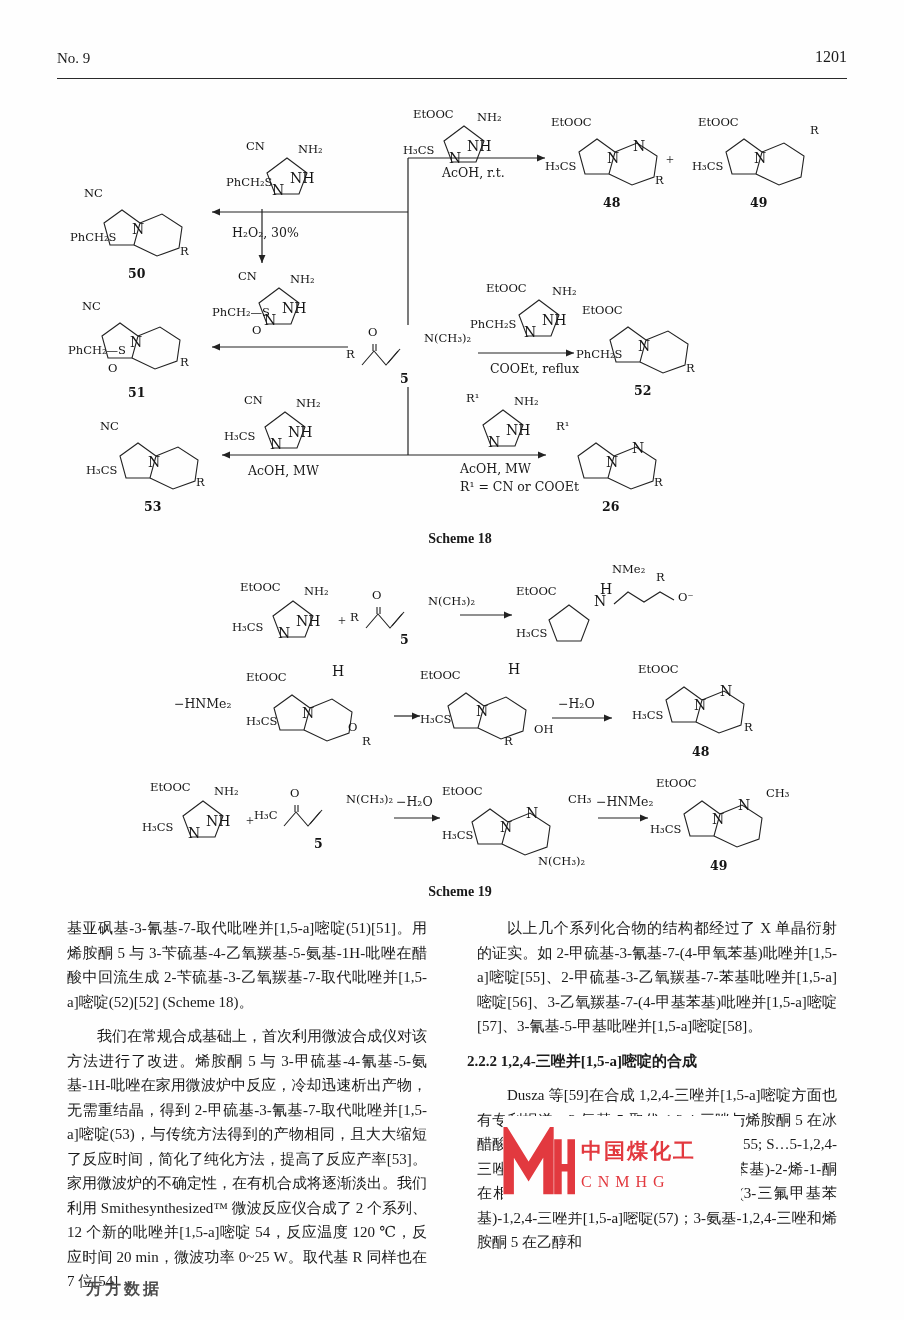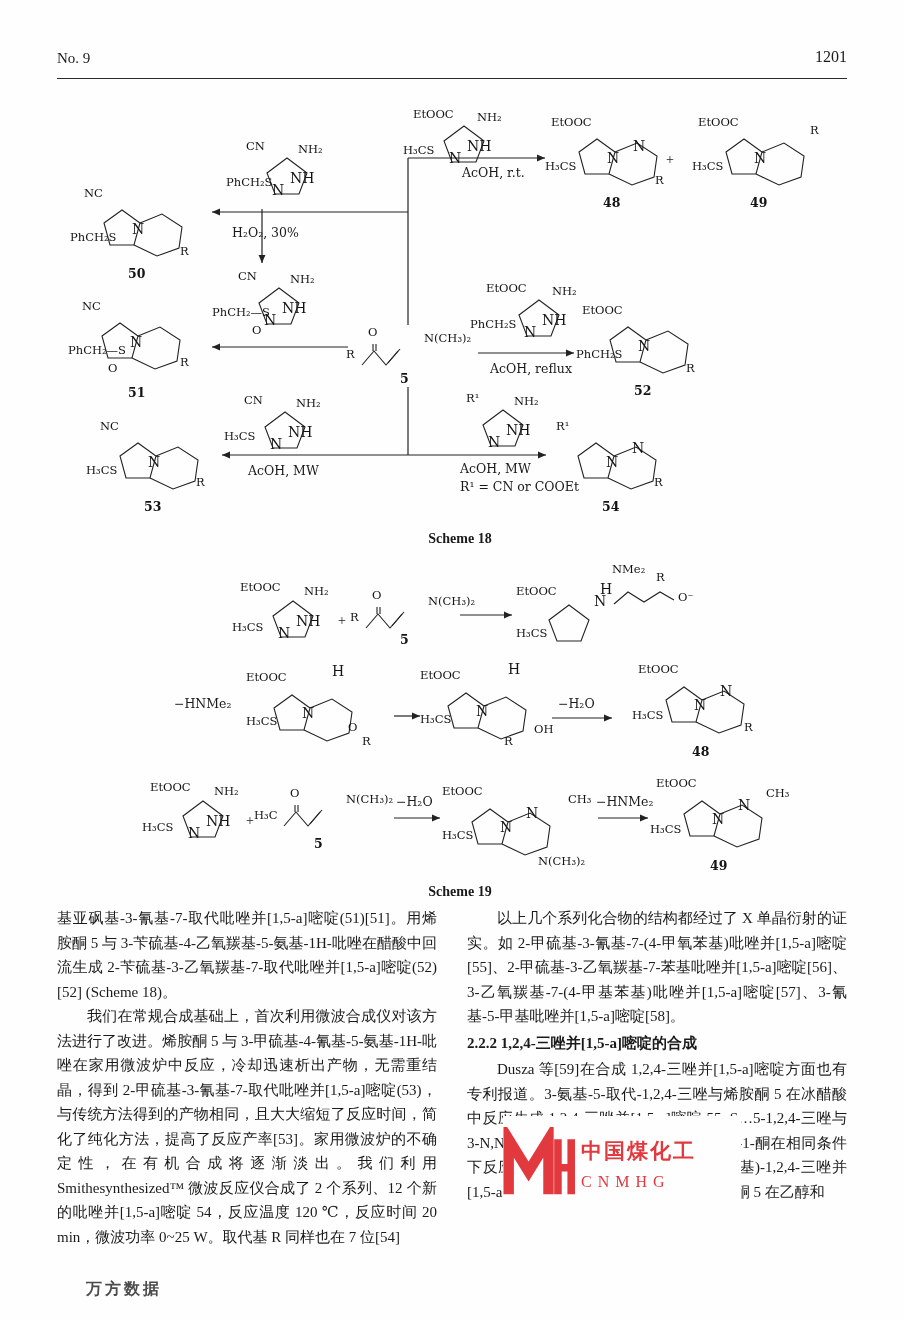--- a/index.html
+++ b/index.html
@@ -22,21 +22,21 @@
   .sk path{stroke:#222;fill:none;stroke-width:1.1;}
   .lab{position:absolute;white-space:nowrap;line-height:1;}
   .lab.sm{font-size:14px;}
   .num{font-weight:700;font-size:12.5px;}
   .rg{position:absolute;font-size:12.5px;white-space:nowrap;font-family:"DejaVu Serif",serif;}
   .cap{position:absolute;left:8px;width:100%;text-align:center;font-weight:700;font-size:14px;
        font-family:"Liberation Serif",serif;}
   
   .cols{position:absolute;top:906px;left:57px;width:790px;height:392px;display:flex;gap:30px;overflow:hidden;}
   .col{width:380px;font-size:15px;line-height:24.5px;text-align:justify;}
-  .col p{margin:0;}
+  .col p{margin:10px;}
   .col p.ind{text-indent:2em;}
   .col h3{margin:2px 0;font-size:15px;font-weight:700;}
   
   .wm{position:absolute;left:503px;top:1116px;width:238px;height:96px;background:#fefefe;
       display:flex;align-items:center;}
   .wm .logo{width:72px;height:74px;flex:none;}
   .wm .wtxt{margin-left:6px;}
   .wm .zh{font-size:21px;font-weight:700;letter-spacing:2px;}
   .wm .en{font-size:16px;letter-spacing:6px;margin-top:8px;}
   
@@ -75,21 +75,21 @@
     <div class="st" style="left:403px;top:14px;width:130px;height:64px;">
       <span class="lab" style="left:10px;top:0">EtOOC</span>
       <span class="lab" style="left:74px;top:3px">NH₂</span>
       <svg class="sk" style="left:38px;top:14px" width="46" height="42">
           <path d="M23,3 L43,18 L35,39 L11,39 L3,18 Z"></path>
         </svg>
       <span class="lab sm" style="left:46px;top:42px">N</span>
       <span class="lab sm" style="left:64px;top:30px">NH</span>
       <span class="lab" style="left:0;top:36px">H₃CS</span>
     </div>
-    <span class="rg" style="left:462px;top:70px">AcOH, r.t.</span>
+    <span class="rg" style="left:442px;top:70px">AcOH, r.t.</span>
 
     <div class="st" style="left:545px;top:22px;width:140px;height:100px;">
       <span class="lab" style="left:6px;top:0">EtOOC</span>
       <svg class="sk" style="left:24px;top:15px" width="100" height="58">
           <path d="M10,20 L28,7 L46,20 L40,42 L16,42 Z"></path>
           <path d="M46,20 L68,11 L88,24 L85,45 L63,53 L40,42"></path>
         </svg>
       <span class="lab sm" style="left:88px;top:22px">N</span>
       <span class="lab sm" style="left:62px;top:34px">N</span>
       <span class="lab" style="left:0;top:44px">H₃CS</span>
@@ -174,21 +174,21 @@
     <div class="st" style="left:470px;top:188px;width:140px;height:64px;">
       <span class="lab" style="left:16px;top:0">EtOOC</span>
       <span class="lab" style="left:82px;top:3px">NH₂</span>
       <svg class="sk" style="left:46px;top:14px" width="46" height="42">
           <path d="M23,3 L43,18 L35,39 L11,39 L3,18 Z"></path>
         </svg>
       <span class="lab sm" style="left:54px;top:42px">N</span>
       <span class="lab sm" style="left:72px;top:30px">NH</span>
       <span class="lab" style="left:0;top:36px">PhCH₂S</span>
     </div>
-    <span class="rg" style="left:490px;top:266px">AcOH, reflux</span>
+    <span class="rg" style="left:490px;top:266px">COOEt, reflux</span>
 
     <div class="st" style="left:576px;top:210px;width:140px;height:100px;">
       <span class="lab" style="left:6px;top:0">EtOOC</span>
       <svg class="sk" style="left:24px;top:15px" width="100" height="58">
           <path d="M10,20 L28,7 L46,20 L40,42 L16,42 Z"></path>
           <path d="M46,20 L68,11 L88,24 L85,45 L63,53 L40,42"></path>
         </svg>
       <span class="lab sm" style="left:62px;top:34px">N</span>
       <span class="lab" style="left:0;top:44px">PhCH₂S</span>
       <span class="lab" style="left:110px;top:58px">R</span>
@@ -233,21 +233,21 @@
 
     <div class="st" style="left:546px;top:326px;width:140px;height:100px;">
       <span class="lab" style="left:10px;top:0">R¹</span>
       <svg class="sk" style="left:22px;top:15px" width="100" height="58">
           <path d="M10,20 L28,7 L46,20 L40,42 L16,42 Z"></path>
           <path d="M46,20 L68,11 L88,24 L85,45 L63,53 L40,42"></path>
         </svg>
       <span class="lab sm" style="left:60px;top:34px">N</span>
       <span class="lab sm" style="left:86px;top:20px">N</span>
       <span class="lab" style="left:108px;top:56px">R</span>
-      <span class="lab num" style="left:56px;top:80px">54</span>
+      <span class="lab num" style="left:56px;top:80px">26</span>
     </div>
 
     <div class="cap" style="top:436px">Scheme 18</div>
   </div>
 
   <div class="scheme" id="s19">
     <svg class="alayer" width="904" height="352">
       <line x1="460" y1="59" x2="512" y2="59" marker-end="url(#ah)"></line>
       <line x1="394" y1="160" x2="420" y2="160" marker-end="url(#ah)"></line>
       <line x1="552" y1="162" x2="612" y2="162" marker-end="url(#ah)"></line>

